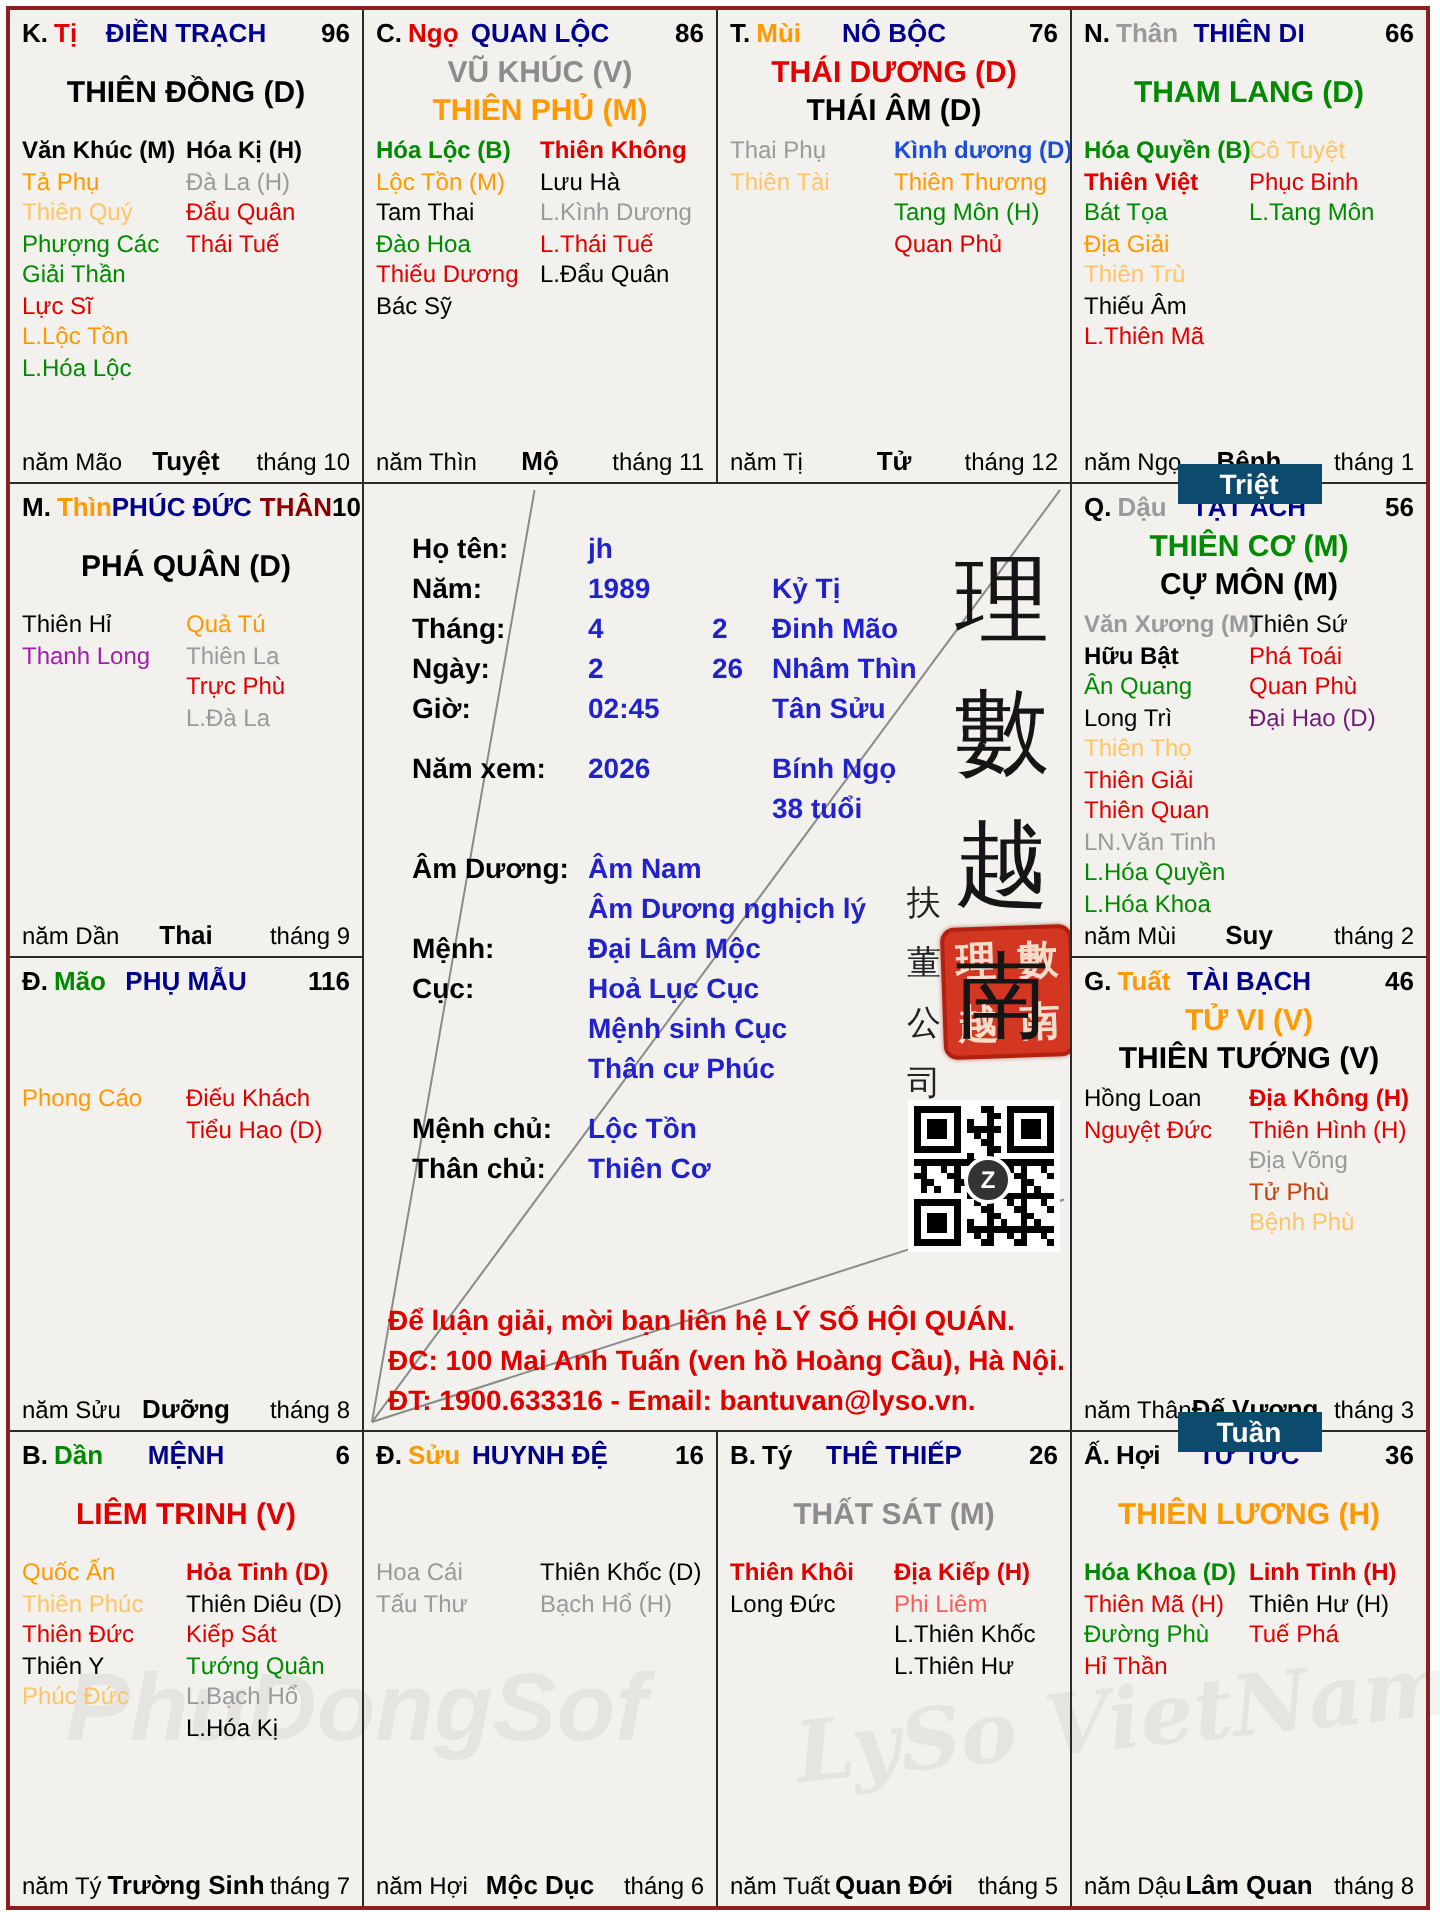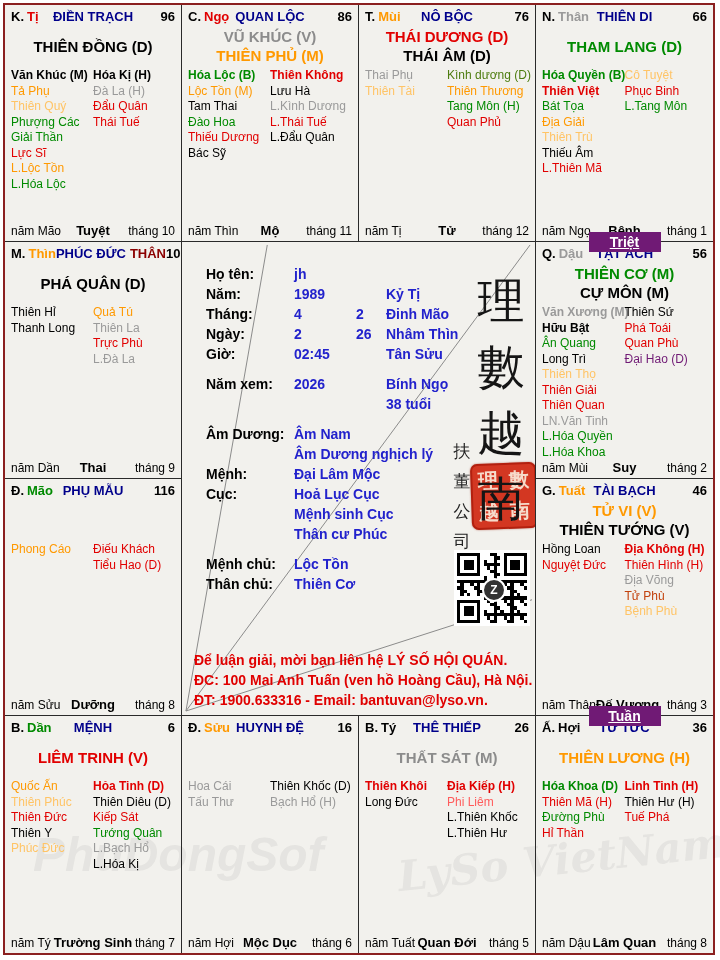--- a/index.html
+++ b/index.html
@@ -20,22 +20,22 @@
   .palace-extra{color:#8B0000;margin-left:4px;}
   .main-stars{min-height:44px;display:flex;flex-direction:column;justify-content:center;text-align:center;
               font-weight:bold;font-size:15px;line-height:19px;}
   .star-cols{display:flex;flex:1;font-size:12px;line-height:15.5px;}
   .star-cols .col{width:50%;}
   .star-line{display:block;white-space:nowrap;}
   .cell-footer{display:flex;align-items:baseline;font-size:12px;margin-top:auto;white-space:nowrap;}
   .ft-left{flex:1;text-align:left;color:#000;}
   .ft-mid{flex:0 1 auto;font-weight:bold;font-size:13px;color:#000;}
   .ft-right{flex:1;text-align:right;color:#000;}
-  .badge{position:absolute;width:72px;height:20px;background:#701a75;color:#fff;font-weight:bold;font-size:14px;
-         display:flex;align-items:center;justify-content:center;z-index:6;text-decoration:underline;}
+  .badge{position:absolute;width:72px;height:20px;background:#0c4a6e;color:#fff;font-weight:bold;font-size:14px;
+         display:flex;align-items:center;justify-content:center;z-index:6;}
   #triet-badge{left:calc(87.5% - 36px);top:calc(25% - 10px);}
   #tuan-badge{left:calc(87.5% - 36px);top:calc(75% - 10px);}
   
   .aspect-lines{position:absolute;inset:0;width:100%;height:100%;z-index:1;}
   #center-fields{position:absolute;left:24px;top:22px;z-index:3;font-size:14px;font-weight:bold;}
   .info-row{line-height:20px;white-space:nowrap;}
   .info-row .lbl{display:inline-block;width:88px;color:#000;}
   .info-row .v{color:#2222CC;}
   .info-row .v1{display:inline-block;width:62px;white-space:nowrap;}
   .info-row .v2{display:inline-block;width:30px;}
@@ -331,21 +331,21 @@
         <div class="main-stars">
           <span style="color: rgb(225, 0, 0);">THÁI DƯƠNG (D)</span>
           <span style="color: rgb(0, 0, 0);">THÁI ÂM (D)</span>
         </div>
         <div class="star-cols">
           <div class="col">
             <span class="star-line" style="color: rgb(154, 154, 154);">Thai Phụ</span>
             <span class="star-line" style="color: rgb(255, 196, 102);">Thiên Tài</span>
           </div>
           <div class="col">
-            <span class="star-line" style="color: #4d7c0f; font-weight: normal;">Kình dương (D)</span>
+            <span class="star-line" style="color: #1d4ed8; font-weight: bold;">Kình dương (D)</span>
             <span class="star-line" style="color: rgb(255, 153, 0);">Thiên Thương</span>
             <span class="star-line" style="color: rgb(0, 138, 0);">Tang Môn (H)</span>
             <span class="star-line" style="color: rgb(225, 0, 0);">Quan Phủ</span>
           </div>
         </div>
         <div class="cell-footer">
           <span class="ft-left">năm Tị</span>
           <span class="ft-mid">Tử</span>
           <span class="ft-right">tháng 12</span>
         </div>
@@ -386,21 +386,21 @@
           <span class="hdr-left"><span class="stem">M.</span><span style="color: rgb(255, 153, 0); margin-left: 3px;">Thìn</span></span>
           <span class="hdr-mid"><span>PHÚC ĐỨC</span><span class="palace-extra">THÂN</span></span>
           <span class="hdr-right">106</span>
         </div>
         <div class="main-stars">
           <span style="color: rgb(0, 0, 0);">PHÁ QUÂN (D)</span>
         </div>
         <div class="star-cols">
           <div class="col">
             <span class="star-line" style="color: rgb(0, 0, 0);">Thiên Hỉ</span>
-            <span class="star-line" style="color: #000000;">Thanh Long</span>
+            <span class="star-line" style="color: #a21caf;">Thanh Long</span>
           </div>
           <div class="col">
             <span class="star-line" style="color: rgb(255, 153, 0);">Quả Tú</span>
             <span class="star-line" style="color: rgb(154, 154, 154);">Thiên La</span>
             <span class="star-line" style="color: rgb(225, 0, 0);">Trực Phù</span>
             <span class="star-line" style="color: rgb(154, 154, 154);">L.Đà La</span>
           </div>
         </div>
         <div class="cell-footer">
           <span class="ft-left">năm Dần</span>

